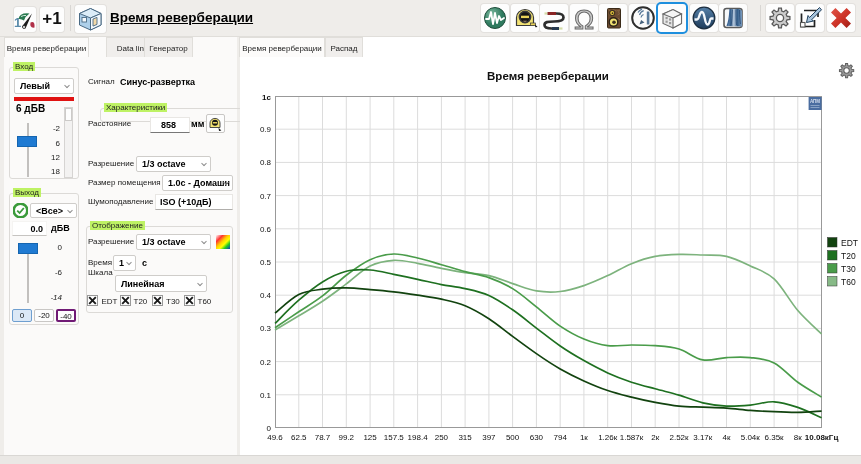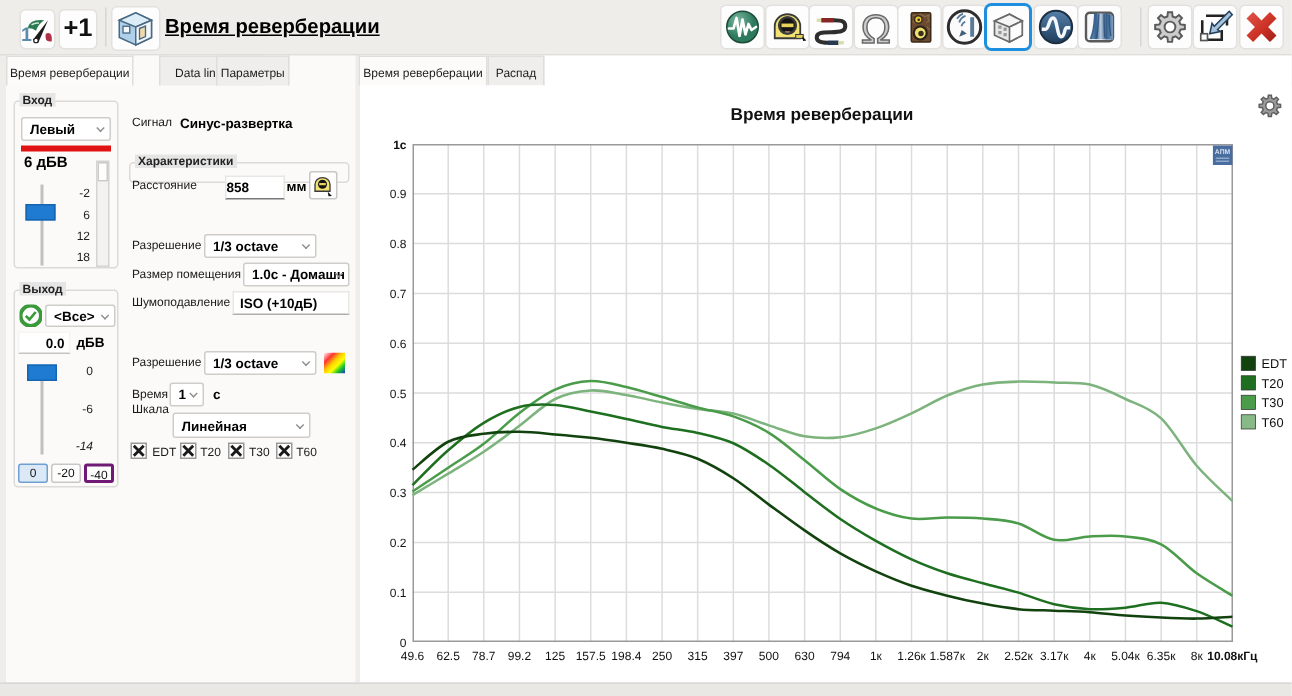--- a/index.html
+++ b/index.html
@@ -8,21 +8,21 @@
 #toolbar { position:absolute; left:0; top:0; width:861px; height:37px; background:#efedea; border-bottom:1px solid #e0deda; }
 .tbtn { position:absolute; background:#fdfdfd; border-radius:3px; box-shadow:0 0 0 1px #e3e1de; }
 .sep { position:absolute; top:5px; width:1px; height:26px; background:#d8d6d3; }
 #title { position:absolute; left:110px; top:10px; font-size:13.5px; font-weight:bold; color:#000; text-decoration:underline; }
 
 #lpanel { position:absolute; left:4px; top:37px; width:233px; height:418px; background:#fbfaf9; }
 .tabbar { position:absolute; height:20px; font-size:8px; color:#1c1c1c; }
 .tab { position:absolute; top:0; height:20px; line-height:21px; text-align:center; background:#f0eeec; border:1px solid #e0deda; border-bottom:none; white-space:nowrap; overflow:hidden; }
 .tab.active { background:#fcfbfa; }
 .grp { position:absolute; border:1px solid #dcdad7; border-radius:3px; }
-.grp .cap { position:absolute; top:-6px; left:3px; font-size:8px; color:#222; background:#e5e5e5; padding:0 2px; white-space:nowrap;font-weight:bold; }
+.grp .cap { position:absolute; top:-6px; left:3px; font-size:8px; color:#222; background:#bef264; padding:0 2px; white-space:nowrap; }
 .sel { position:absolute; background:#fff; border:1px solid #cfcdca; border-radius:2px; font-weight:bold; font-size:9px; color:#000; }
 .sel .tx { position:absolute; left:5px; top:50%; transform:translateY(-50%); white-space:nowrap; overflow:hidden; }
 .chev { position:absolute; right:4px; top:50%; width:4px; height:4px; transform:translateY(-65%) rotate(45deg); border-right:1px solid #909090; border-bottom:1px solid #909090; }
 .inp { position:absolute; background:#fff; border:1px solid #e9e7e4; border-bottom:1px solid #b0aeab; font-weight:bold; font-size:9px; color:#000; }
 .lbl { position:absolute; font-size:8px; color:#1a1a1a; white-space:nowrap; }
 .blbl { position:absolute; font-size:9px; font-weight:bold; color:#000; white-space:nowrap; }
 .tick { position:absolute; font-size:8px; color:#222; text-align:right; width:20px; }
 
 #cpanel { position:absolute; left:240px; top:37px; width:621px; height:418px; background:#fff; }
 #bottomstrip { position:absolute; left:0; top:455px; width:861px; height:9px; background:#eae8e5; border-top:1px solid #d9d7d4; }
@@ -176,21 +176,21 @@
           </linearGradient>
         </defs>
       <path d="M14,9.6 L19.6,4 L24,8.4 L18.4,14 L24,19.6 L19.6,24 L14,18.4 L8.4,24 L4,19.6 L9.6,14 L4,8.4 L8.4,4 Z" fill="url(#gx)"></path>
     </svg>
   </div>
 </div>
 <div id="lpanel">
   <div class="tabbar" style="left:0;top:0;width:233px;">
     <div class="tab active" style="left:0px;width:85px;">Время реверберации</div>
     <div class="tab" style="left:102px;width:69px;">Data lines (1)</div>
-    <div class="tab" style="left:140px;width:49px;">Параметры</div>
+    <div class="tab" style="left:140px;width:49px;">Генератор</div>
   </div>
   <div id="lcontent" style="position:absolute;left:0;top:20px;width:233px;height:398px;">
 
     <div class="grp" style="left:5px;top:10px;width:70px;height:112px;">
         <span class="cap">Вход</span>
       </div>
     <div class="sel" style="left:10px;top:21px;width:60px;height:16px;">
         <span class="tx">Левый</span>
         <span class="chev"></span>
       </div>
@@ -223,25 +223,25 @@
     <div class="tick" style="left:38px;top:186px;">0</div>
     <div class="tick" style="left:38px;top:211px;">-6</div>
     <div class="tick" style="left:38px;top:235.5px;font-style:italic;">-14</div>
     <div class="abs" style="left:8px;top:252px;width:20px;height:13px;background:#dbe8f6;border:1px solid #6f9fd0;border-radius:2px;font-size:8px;text-align:center;line-height:12px;color:#111;">0</div>
     <div class="abs" style="left:30px;top:252px;width:20px;height:13px;background:#fdfdfd;border:1px solid #c9c7c5;border-radius:2px;font-size:8px;text-align:center;line-height:12px;color:#111;">-20</div>
     <div class="abs" style="left:52px;top:252px;width:20px;height:13px;background:#fdfdfd;border:2px solid #701a75;border-radius:2px;font-size:8px;text-align:center;line-height:12px;color:#111;">-40</div>
 
     <div class="lbl" style="left:84px;top:20px;">Сигнал</div>
     <div class="blbl" style="left:116px;top:20px;">Синус-развертка</div>
 
-    <div class="grp" style="left:82px;top:51px;width:147px;height:14px;">
+    <div class="grp" style="left:96px;top:51px;width:147px;height:14px;">
         <span class="cap">Характеристики</span>
       </div>
     <div class="lbl" style="left:84px;top:62px;">Расстояние</div>
-    <div class="inp" style="left:146px;top:60px;width:40px;height:16px;text-align:left;padding-right:3px;line-height:15px;border-bottom-color:#777;">858</div>
+    <div class="inp" style="left:146px;top:60px;width:40px;height:16px;text-align:center;padding-right:3px;line-height:15px;border-bottom-color:#777;">858</div>
     <div class="blbl" style="left:187px;top:62px;">мм</div>
     <div class="abs" style="left:202px;top:57px;width:19px;height:19px;background:#fdfdfd;border:1px solid #c9c7c5;border-radius:2px;">
       <svg width="17" height="17" viewBox="0 0 17 17">
         <path d="M3,12.5 L3,8 A5,4.6 0 0 1 13,8 L13,12.5 Z" fill="#f2e274" stroke="#3a3a3a" stroke-width="0.9"></path>
         <circle cx="8" cy="7.8" r="3" fill="#141414"></circle>
         <rect x="5.8" y="7" width="4.4" height="1.5" fill="#e8d25a"></rect>
         <path d="M11.5,12.8 l2.8,2.8 l-2.3,0.3 z" fill="#111"></path>
       </svg>
     </div>
 
@@ -251,20 +251,23 @@
         <span class="chev"></span>
       </div>
     <div class="lbl" style="left:84px;top:121px;">Размер помещения</div>
     <div class="sel" style="left:158px;top:118px;width:71px;height:16px;">
         <span class="tx">1.0с - Домашн</span>
         <span class="chev"></span>
       </div>
     <div class="lbl" style="left:84px;top:140px;">Шумоподавление</div>
     <div class="inp" style="left:151px;top:137px;width:78px;height:16px;padding-left:4px;line-height:15px;">ISO (+10дБ)</div>
 
+    <div class="grp" style="left:82px;top:169px;width:147px;height:87px;">
+        <span class="cap">Отображение</span>
+      </div>
     <div class="lbl" style="left:84px;top:180px;">Разрешение</div>
     <div class="sel" style="left:132px;top:177px;width:75px;height:16px;">
         <span class="tx">1/3 octave</span>
         <span class="chev"></span>
       </div>
     <svg class="abs" style="left:212px;top:178px;" width="14" height="14" viewBox="0 0 14 14">
       <defs>
           <linearGradient id="rb" x1="0" y1="0" x2="1" y2="1">
         <stop offset="0%" stop-color="#fff"></stop>
             <stop offset="25%" stop-color="#f33"></stop>

